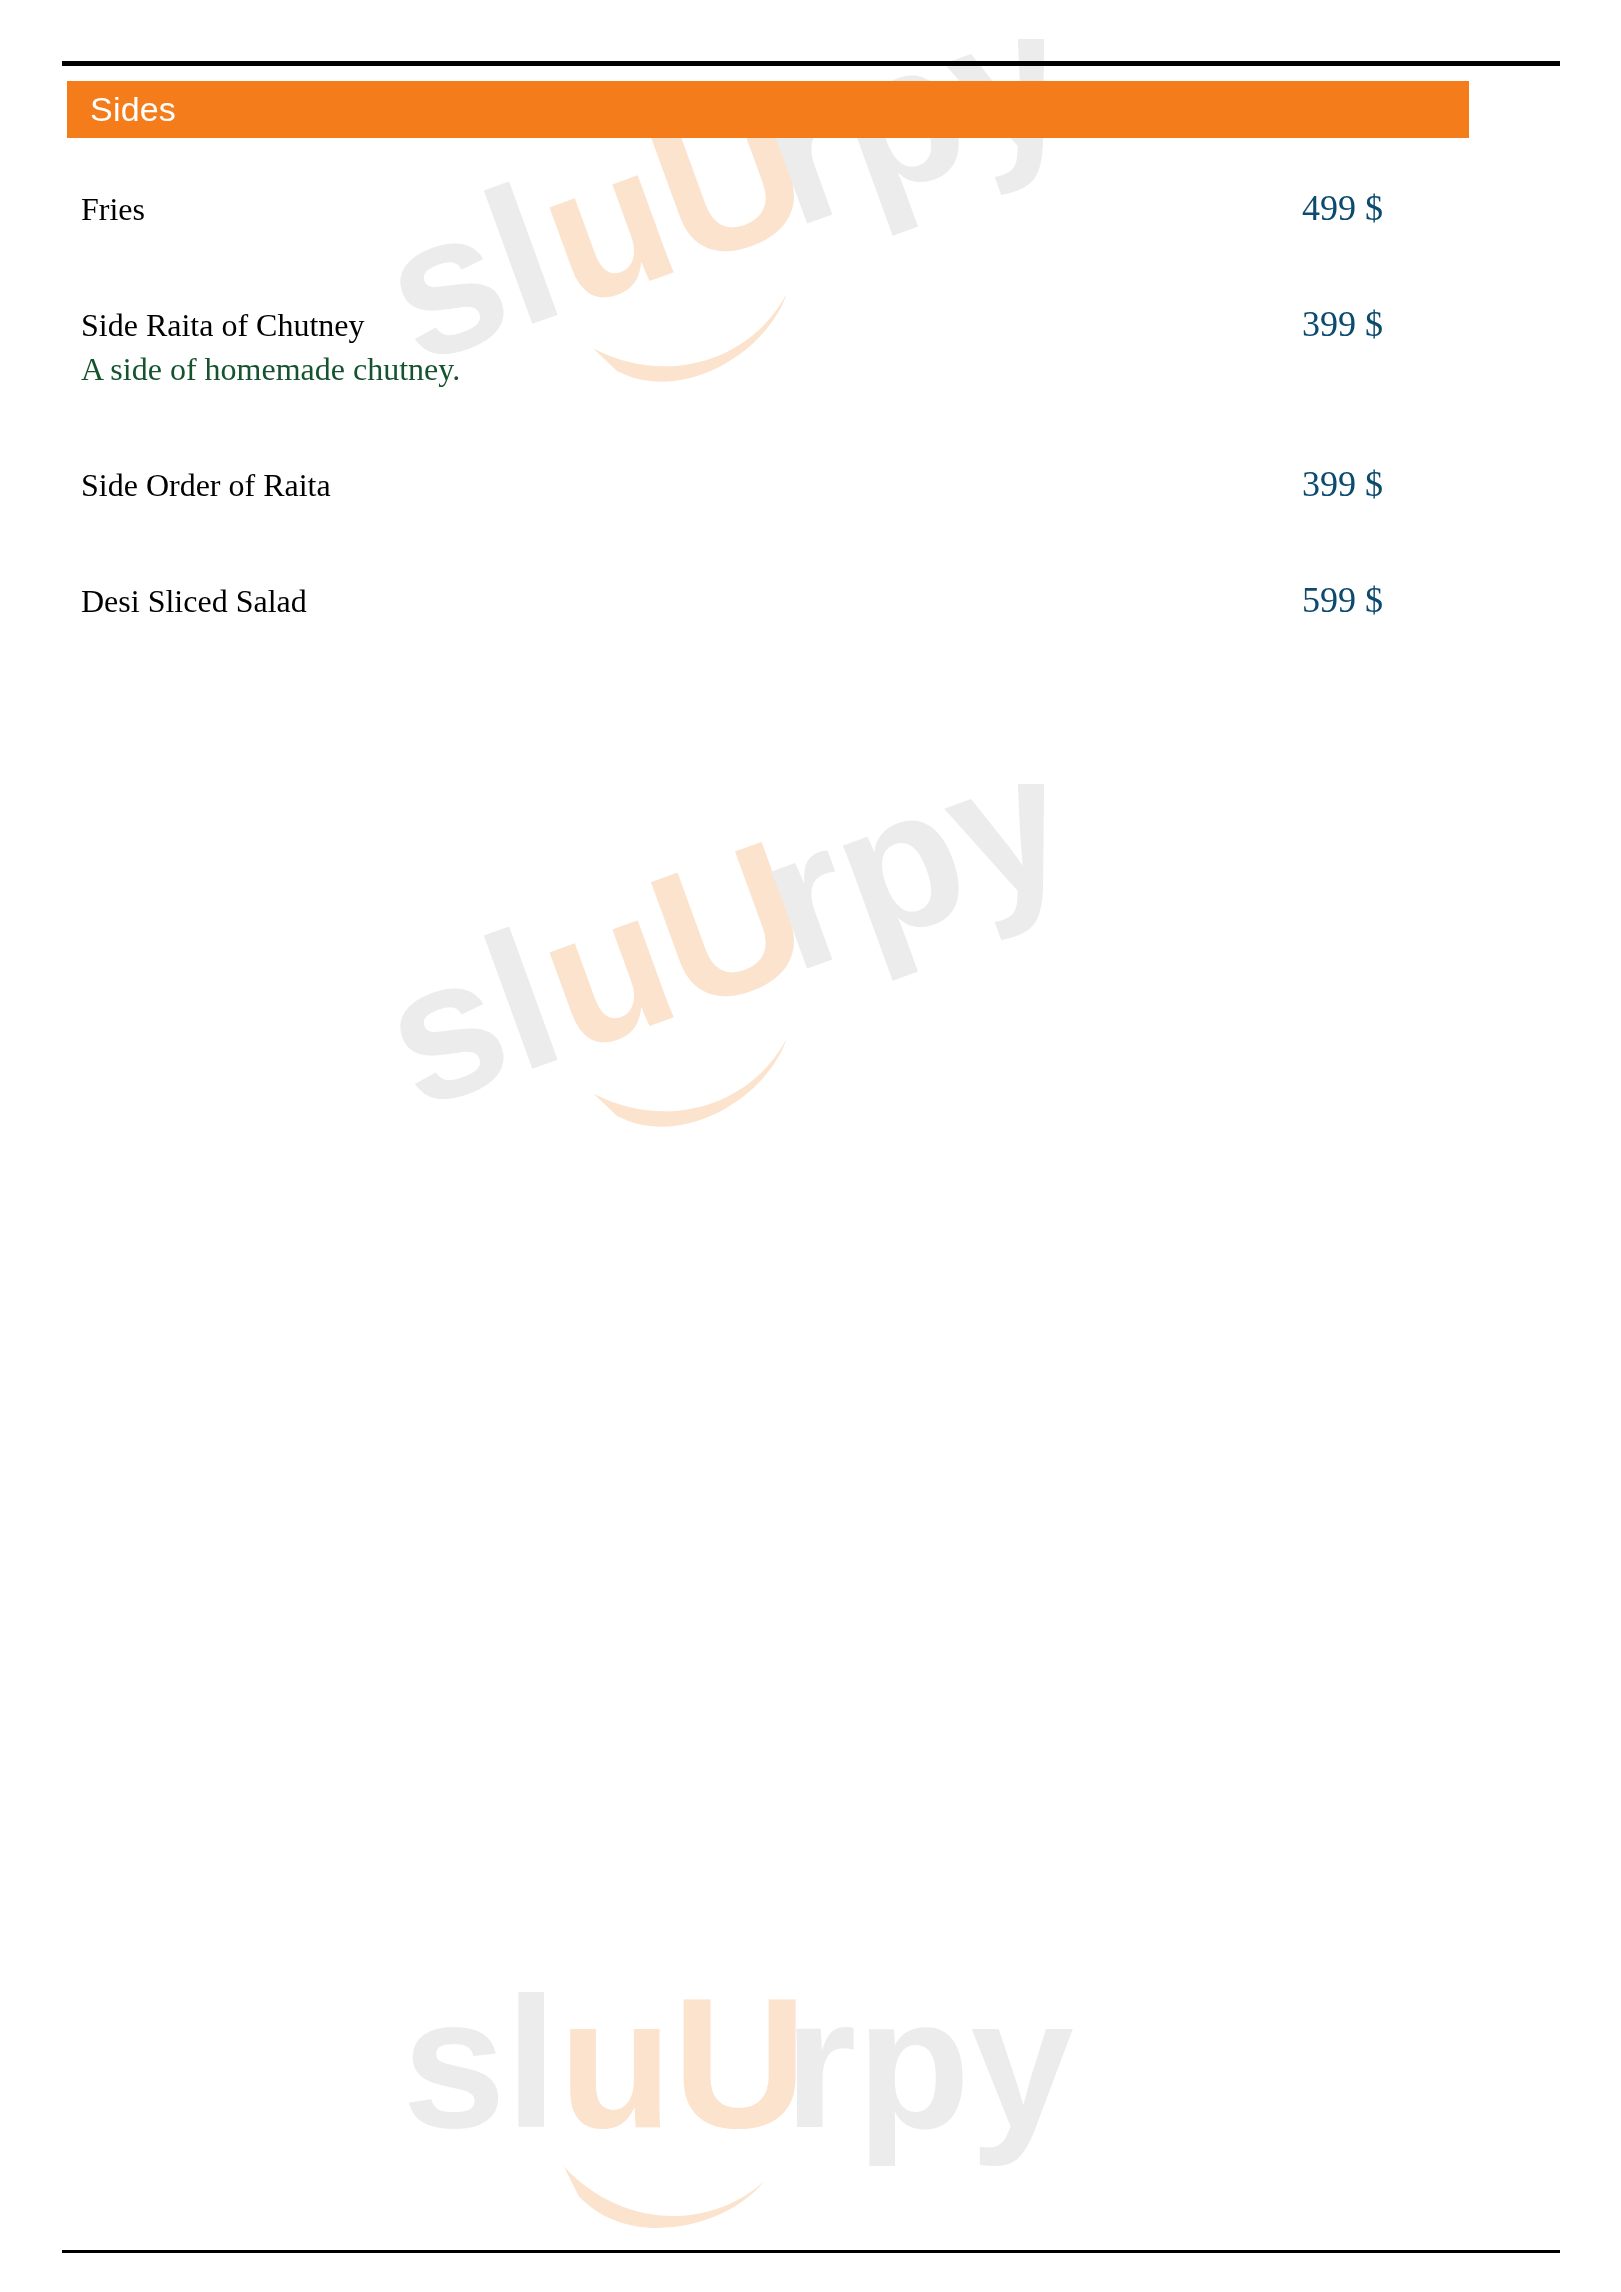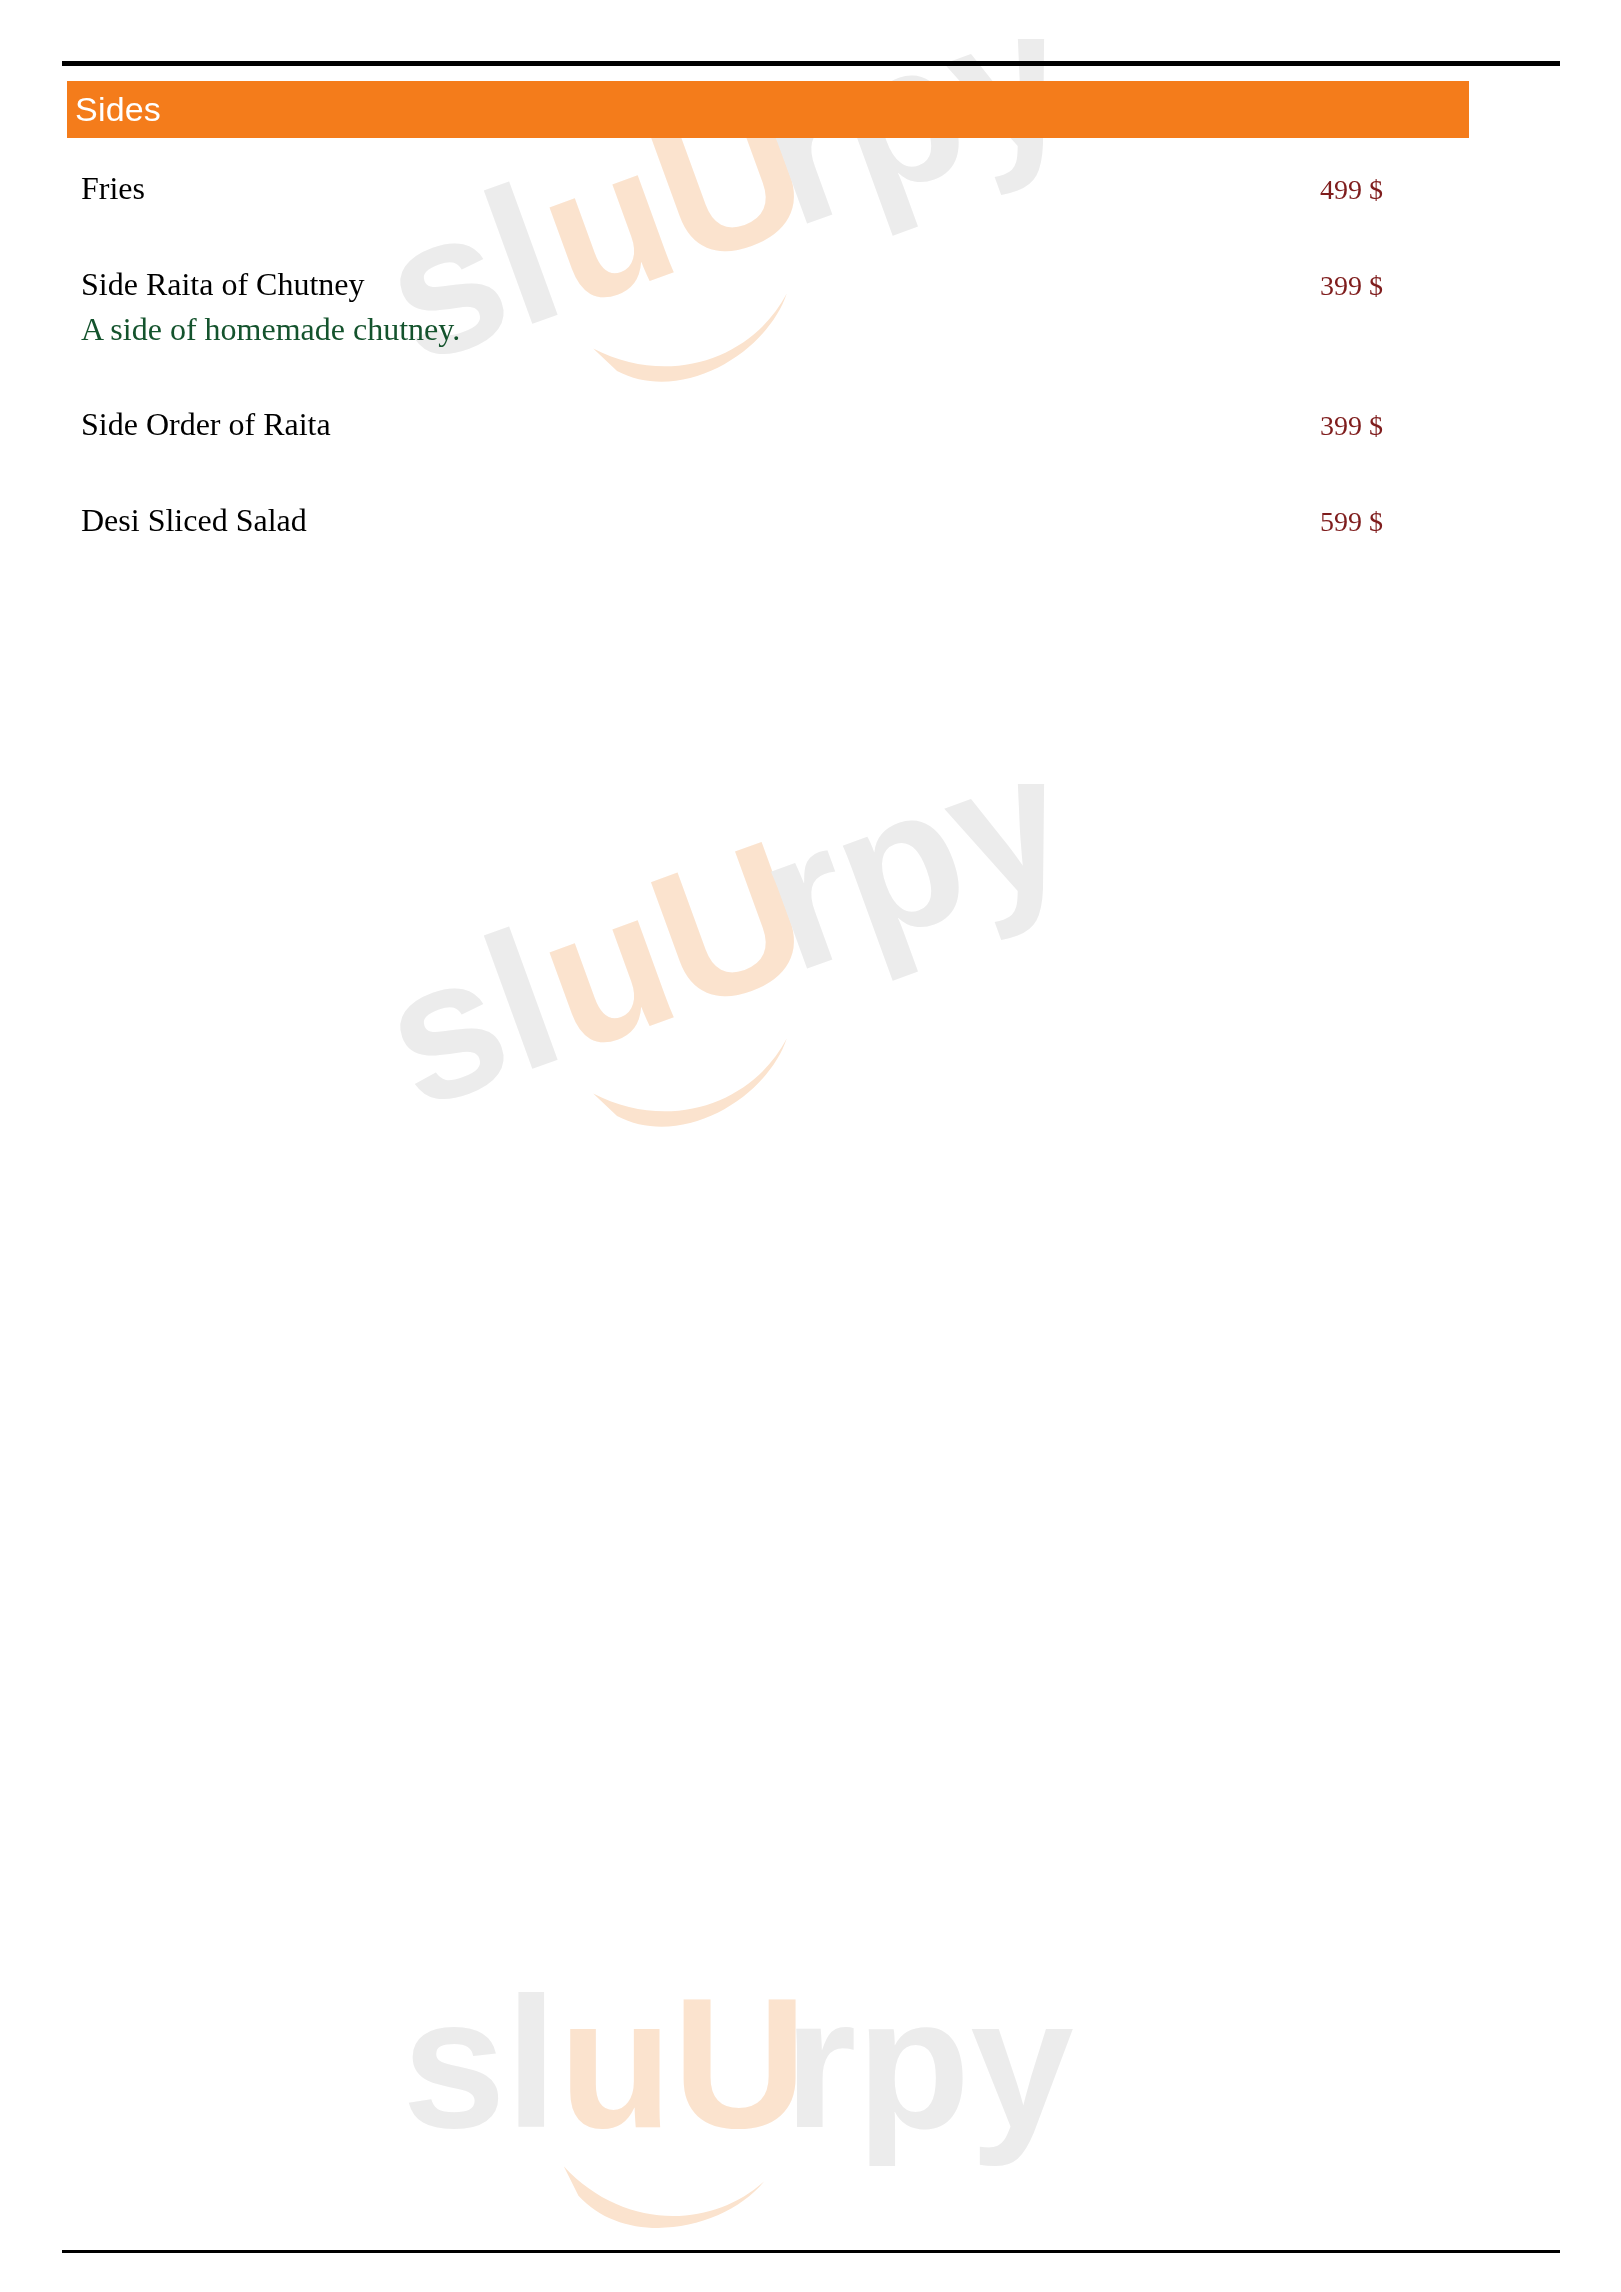--- a/index.html
+++ b/index.html
@@ -59,21 +59,21 @@
     position: absolute;
     left: 67px;
     top: 81px;
     width: 1402px;
     height: 57px;
     background: #f47c1b;
     color: #ffffff;
     font-family: "Liberation Sans", sans-serif;
     font-size: 34px;
     line-height: 57px;
-    padding-left: 8px;
+    padding-left: 23px;
     box-sizing: border-box;
     letter-spacing: 0.2px;
   }
 
   .items {
     position: absolute;
     left: 81px;
     top: 169px;
     width: 1304px;
   }
@@ -90,25 +90,26 @@
   }
 
   .item-name {
     font-size: 32px;
     color: #000000;
     line-height: 39px;
     text-align: center;
   }
 
   .item-price {
-    font-size: 28px;
-    color: #7f1d1d;
+    font-size: 36px;
+    color: #0c4a6e;
     line-height: 39px;
     white-space: nowrap;
     padding-right: 2px;
+    margin-top: 20px;
   }
 
   .item-desc {
     font-size: 32px;
     color: #14532d;
     line-height: 39px;
     margin-top: 4.9px;
   }
 </style>
 </head>

